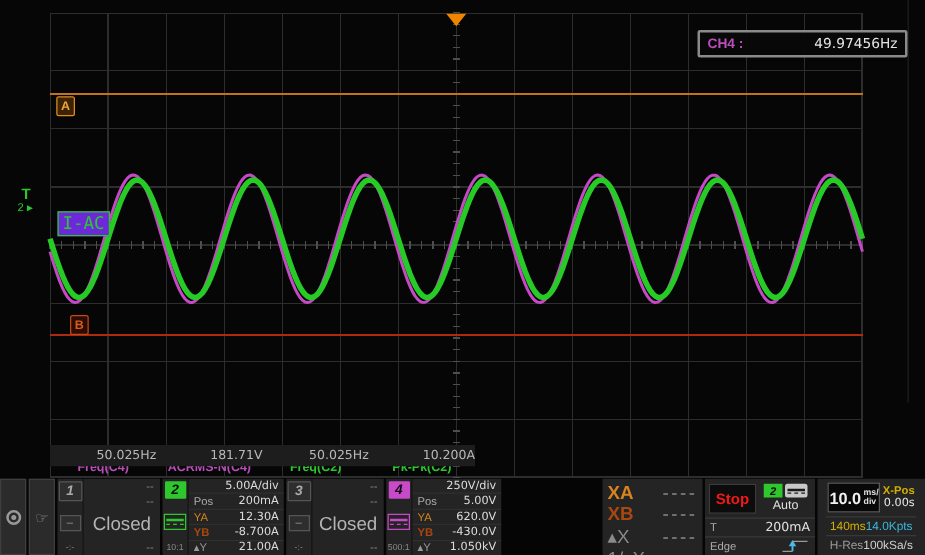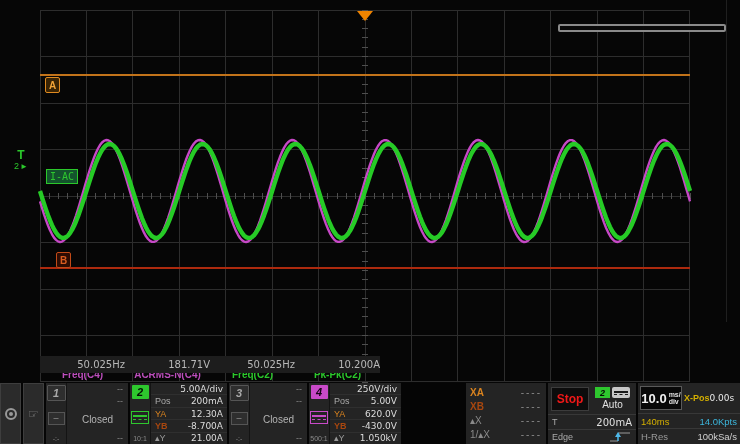--- a/index.html
+++ b/index.html
@@ -24,21 +24,21 @@
   .cur-a{left:45px;background:#3a2404;border:1px solid #e08a20;color:#f2a438;}
   .cur-b{left:56px;background:#2d0c03;border:1px solid #c24a18;color:#d85c20;}
 
   
   .tmark{position:absolute;left:14px;top:150px;color:#2bc82b;display:flex;flex-direction:column;
          align-items:center;line-height:11px;z-index:4;}
   .tmark .t{font-weight:bold;font-size:12px;}
   .tmark .tc{font-size:9px;display:flex;align-items:center;}
   .tmark .arr{font-size:8px;margin-left:1px;}
   .srcbox{position:absolute;left:46px;top:169px;border:1px solid #2bc82b;color:#2ec72e;
-          font-size:10px;padding:1px 3px;background:#14532d;z-index:4;
+          font-size:14px;padding:1px 3px;background:#6d28d9;z-index:4;
           font-family:"DejaVu Sans Mono",monospace;}
 
   
   .meas-labels{position:absolute;left:40px;top:333px;width:340px;display:flex;z-index:4;margin-top:36px;}
   .meas-labels .cell{flex:1;text-align:center;font-size:10px;font-weight:bold;}
   .mc4{color:#bb4ebb;} .mc2{color:#2bc82b;}
   .meas-values{position:absolute;left:40px;top:356px;width:340px;display:flex;
                background:#1d1d1d;padding:3px 0;z-index:4;}
   .meas-values .cell{flex:1;text-align:right;font-size:10px;color:#b8b8b8;
                      font-family:"DejaVu Sans",sans-serif;}
@@ -83,24 +83,24 @@
   .crow{display:flex;justify-content:space-between;align-items:center;padding:0 4px;
         height:12px;border-bottom:1px solid #2f2f2f;}
   .crow:last-child{border-bottom:none;}
   .crow .v{color:#dcdcdc;font-family:"DejaVu Sans",sans-serif;}
   .scale-row{justify-content:flex-end;color:#dcdcdc;font-family:"DejaVu Sans",sans-serif;}
   .lpos{color:#aaa;} .lya{color:#d9831f;font-weight:normal;text-align:center;} .lyb{color:#a8470f;font-weight:bold;}
   .ldy{color:#999;}
   .dashrow{height:12px;display:flex;justify-content:flex-end;align-items:center;
            padding:0 5px;color:#888;}
   .closedtext{flex:1;display:flex;align-items:center;justify-content:center;
-              color:#b4b4b4;font-size:10px;}
+              color:#b4b4b4;font-size:15px;}
 
   .xpanel{width:80px;display:flex;flex-direction:column;padding:3px 4px;box-sizing:border-box;}
-  .xrow{flex:1;display:flex;justify-content:space-between;align-items:center;font-size:10px;}
+  .xrow{flex:1;display:flex;justify-content:space-between;align-items:center;font-size:15px;}
   .xa{color:#d9831f;font-weight:bold;} .xbl{color:#a8470f;font-weight:bold;} .xd{color:#8a8a8a;}
   .xrow .v{color:#8a8a8a;letter-spacing:2px;}
 
   .trigpanel{width:88px;display:flex;flex-direction:column;}
   .trig-top{height:31px;display:flex;align-items:center;gap:3px;padding:2px 3px;box-sizing:border-box;}
   .stopbox{width:38px;height:24px;background:#0c0c0c;border:1px solid #3c3c3c;color:#f01818;
            font-weight:bold;font-size:12px;display:flex;align-items:center;justify-content:center;
            box-sizing:border-box;}
   .trig-right{flex:1;display:flex;flex-direction:column;align-items:center;gap:1px;}
   .trig-badges{display:flex;gap:2px;align-items:center;}
@@ -108,28 +108,28 @@
              font-style:italic;display:flex;align-items:center;justify-content:center;}
   .dcwhite{width:18px;height:11px;background:#c8c8c8;border-radius:2px;display:flex;
            flex-direction:column;justify-content:center;gap:1px;padding:0 2px;box-sizing:border-box;}
   .dcwhite i{display:block;border-top:2px solid #1a1a1a;}
   .dcwhite i.d{border-top-style:dashed;border-top-width:1px;}
   .automode{color:#e0e0e0;font-size:10px;line-height:11px;}
   .trig-row{height:15px;border-top:1px solid #383838;display:flex;justify-content:space-between;
             align-items:center;padding:0 4px;font-size:9px;color:#aaa;box-sizing:border-box;}
   .trig-row .v{color:#e0e0e0;font-size:10px;font-family:"DejaVu Sans",sans-serif;}
 
-  .timepanel{width:102px;display:flex;flex-direction:column;}
+  .timepanel{width:86px;display:flex;flex-direction:column;align-items:center;}
   .time-top{height:30px;display:flex;align-items:center;gap:2px;padding:2px;box-sizing:border-box;}
   .scalebox{width:42px;height:24px;background:#080808;border:1px solid #5a5a5a;display:flex;
             align-items:center;justify-content:center;gap:2px;box-sizing:border-box;}
   .scalebig{color:#f0f0f0;font-weight:bold;font-size:13px;}
   .scaleunit{display:flex;flex-direction:column;font-size:7px;line-height:7px;color:#e0e0e0;
              font-weight:bold;}
-  .xpos{flex:1;display:flex;flex-direction:row;align-items:flex-end;font-size:9px;line-height:11px;}
+  .xpos{flex:1;display:flex;flex-direction:column;align-items:flex-end;font-size:9px;line-height:11px;}
   .xpos .l{color:#d4af00;font-weight:bold;}
   .xpos .v{color:#e8e8e8;font-family:"DejaVu Sans",sans-serif;}
   .time-row{height:15px;border-top:1px solid #383838;display:flex;justify-content:space-between;
             align-items:center;padding:0 3px;font-size:9.5px;box-sizing:border-box;}
   .yel{color:#d4af00;} .cyn{color:#3cb6dc;} .gry{color:#9a9a9a;} .wht{color:#d0d0d0;}
 </style>
 </head>
 <body>
 
 <div class="screen">
@@ -273,20 +273,24 @@
           <line x1="40" y1="75" x2="690" y2="75" stroke="#c2731a" stroke-width="1.6"></line>
           <line x1="40" y1="268" x2="690" y2="268" stroke="#ad2a0e" stroke-width="1.6"></line>
         </g>
         <path d="M40 201.3 L42 207.9 L44 214.3 L46 220.2 L48 225.5 L50 230.3 L52 234.3 L54 237.6 L56 239.9 L58 241.4 L60 242.0 L62 241.6 L64 240.3 L66 238.1 L68 235.1 L70 231.2 L72 226.6 L74 221.4 L76 215.6 L78 209.3 L80 202.7 L82 195.9 L84 189.0 L86 182.2 L88 175.5 L90 169.1 L92 163.1 L94 157.6 L96 152.7 L98 148.5 L100 145.1 L102 142.5 L104 140.8 L106 140.0 L108 140.2 L110 141.3 L112 143.3 L114 146.2 L116 149.9 L118 154.3 L120 159.4 L122 165.1 L124 171.3 L126 177.8 L128 184.6 L130 191.5 L132 198.4 L134 205.1 L136 211.6 L138 217.7 L140 223.3 L142 228.3 L144 232.7 L146 236.3 L148 239.0 L150 240.9 L152 241.9 L154 241.9 L156 241.0 L158 239.2 L160 236.5 L162 233.0 L164 228.7 L166 223.7 L168 218.1 L170 212.0 L172 205.6 L174 198.9 L176 192.0 L178 185.1 L180 178.3 L182 171.8 L184 165.6 L186 159.8 L188 154.7 L190 150.2 L192 146.4 L194 143.5 L196 141.4 L198 140.3 L200 140.0 L202 140.7 L204 142.3 L206 144.9 L208 148.2 L210 152.3 L212 157.2 L214 162.6 L216 168.6 L218 175.0 L220 181.7 L222 188.5 L224 195.4 L226 202.2 L228 208.9 L230 215.1 L232 221.0 L234 226.3 L236 230.9 L238 234.8 L240 238.0 L242 240.2 L244 241.6 L246 242.0 L248 241.5 L250 240.1 L252 237.8 L254 234.6 L256 230.6 L258 225.9 L260 220.6 L262 214.7 L264 208.4 L266 201.8 L268 194.9 L270 188.0 L272 181.2 L274 174.5 L276 168.2 L278 162.2 L280 156.8 L282 152.0 L284 147.9 L286 144.6 L288 142.2 L290 140.6 L292 140.0 L294 140.3 L296 141.5 L298 143.7 L300 146.7 L302 150.5 L304 155.0 L306 160.2 L308 166.0 L310 172.2 L312 178.8 L314 185.6 L316 192.5 L318 199.3 L320 206.1 L322 212.5 L324 218.5 L326 224.1 L328 229.0 L330 233.3 L332 236.7 L334 239.3 L336 241.1 L338 241.9 L340 241.8 L342 240.8 L344 238.9 L346 236.0 L348 232.4 L350 228.0 L352 222.9 L354 217.3 L356 211.1 L358 204.6 L360 197.9 L362 191.0 L364 184.1 L366 177.4 L368 170.9 L370 164.7 L372 159.1 L374 154.0 L376 149.6 L378 146.0 L380 143.1 L382 141.2 L384 140.2 L386 140.1 L388 140.9 L390 142.7 L392 145.3 L394 148.7 L396 153.0 L398 157.9 L400 163.5 L402 169.5 L404 175.9 L406 182.7 L408 189.5 L410 196.4 L412 203.2 L414 209.8 L416 216.0 L418 221.8 L420 227.0 L422 231.5 L424 235.3 L426 238.3 L428 240.5 L430 241.7 L432 242.0 L434 241.4 L436 239.8 L438 237.4 L440 234.1 L442 230.0 L444 225.2 L446 219.8 L448 213.8 L450 207.5 L452 200.8 L454 194.0 L456 187.1 L458 180.2 L460 173.6 L462 167.3 L464 161.4 L466 156.1 L468 151.4 L470 147.4 L472 144.2 L474 141.9 L476 140.5 L478 140.0 L480 140.4 L482 141.8 L484 144.0 L486 147.2 L488 151.1 L490 155.7 L492 161.0 L494 166.9 L496 173.1 L498 179.8 L500 186.6 L502 193.5 L504 200.3 L506 207.0 L508 213.4 L510 219.4 L512 224.8 L514 229.7 L516 233.8 L518 237.1 L520 239.7 L522 241.3 L524 242.0 L526 241.7 L528 240.6 L530 238.5 L532 235.6 L534 231.8 L536 227.3 L538 222.2 L540 216.4 L542 210.2 L544 203.7 L546 196.9 L548 190.0 L550 183.1 L552 176.4 L554 170.0 L556 163.9 L558 158.3 L560 153.3 L562 149.0 L564 145.5 L566 142.8 L568 141.0 L570 140.1 L572 140.1 L574 141.1 L576 143.0 L578 145.7 L580 149.3 L582 153.7 L584 158.7 L586 164.3 L588 170.4 L590 176.9 L592 183.6 L594 190.5 L596 197.4 L598 204.2 L600 210.7 L602 216.9 L604 222.6 L606 227.7 L608 232.1 L610 235.8 L612 238.7 L614 240.7 L616 241.8 L618 242.0 L620 241.2 L622 239.5 L624 236.9 L626 233.5 L628 229.3 L630 224.4 L632 218.9 L634 212.9 L636 206.5 L638 199.8 L640 193.0 L642 186.1 L644 179.3 L646 172.7 L648 166.4 L650 160.6 L652 155.4 L654 150.8 L656 146.9 L658 143.9 L660 141.7 L662 140.4 L664 140.0 L666 140.6 L668 142.1 L670 144.4 L672 147.7 L674 151.7 L676 156.5 L678 161.8 L680 167.7 L682 174.1 L684 180.7 L686 187.6 L688 194.5 L690 201.3 " fill="none" stroke="#c648c6" stroke-width="2.4" stroke-linejoin="round"></path>
         <path d="M40 191.0 L42 197.3 L44 203.6 L46 209.6 L48 215.2 L50 220.4 L52 225.1 L54 229.2 L56 232.5 L58 235.1 L60 236.9 L62 237.8 L64 237.9 L66 237.2 L68 235.6 L70 233.1 L72 229.9 L74 226.0 L76 221.5 L78 216.4 L80 210.8 L82 204.9 L84 198.7 L86 192.4 L88 186.0 L90 179.8 L92 173.7 L94 168.0 L96 162.6 L98 157.8 L100 153.7 L102 150.1 L104 147.4 L106 145.4 L108 144.3 L110 144.0 L112 144.6 L114 146.0 L116 148.3 L118 151.3 L120 155.1 L122 159.5 L124 164.5 L126 170.0 L128 175.8 L130 182.0 L132 188.3 L134 194.6 L136 200.9 L138 207.0 L140 212.8 L142 218.3 L144 223.2 L146 227.5 L148 231.2 L150 234.1 L152 236.2 L154 237.5 L156 238.0 L158 237.6 L160 236.3 L162 234.3 L164 231.4 L166 227.8 L168 223.5 L170 218.6 L172 213.2 L174 207.5 L176 201.4 L178 195.1 L180 188.7 L182 182.4 L184 176.3 L186 170.4 L188 164.9 L190 159.8 L192 155.4 L194 151.6 L196 148.5 L198 146.2 L200 144.7 L202 144.0 L204 144.2 L206 145.3 L208 147.2 L210 149.9 L212 153.4 L214 157.5 L216 162.3 L218 167.6 L220 173.3 L222 179.3 L224 185.6 L226 191.9 L228 198.2 L230 204.4 L232 210.4 L234 216.0 L236 221.1 L238 225.7 L240 229.7 L242 232.9 L244 235.4 L246 237.1 L248 237.9 L250 237.9 L252 237.0 L254 235.3 L256 232.7 L258 229.4 L260 225.4 L262 220.8 L264 215.6 L266 210.0 L268 204.0 L270 197.8 L272 191.5 L274 185.1 L276 178.9 L278 172.9 L280 167.2 L282 161.9 L284 157.2 L286 153.1 L288 149.7 L290 147.1 L292 145.2 L294 144.2 L296 144.0 L298 144.7 L300 146.3 L302 148.7 L304 151.8 L306 155.7 L308 160.2 L310 165.2 L312 170.8 L314 176.7 L316 182.9 L318 189.2 L320 195.5 L322 201.8 L324 207.9 L326 213.6 L328 219.0 L330 223.8 L332 228.1 L334 231.6 L336 234.4 L338 236.5 L340 237.7 L342 238.0 L344 237.5 L346 236.1 L348 233.9 L350 230.9 L352 227.2 L354 222.8 L356 217.9 L358 212.4 L360 206.6 L362 200.5 L364 194.2 L366 187.8 L368 181.5 L370 175.4 L372 169.6 L374 164.1 L376 159.2 L378 154.8 L380 151.1 L382 148.1 L384 145.9 L386 144.5 L388 144.0 L390 144.3 L392 145.5 L394 147.6 L396 150.4 L398 153.9 L400 158.2 L402 163.0 L404 168.4 L406 174.1 L408 180.2 L410 186.5 L412 192.8 L414 199.1 L416 205.3 L418 211.2 L420 216.8 L422 221.8 L424 226.3 L426 230.2 L428 233.3 L430 235.7 L432 237.3 L434 238.0 L436 237.8 L438 236.8 L440 234.9 L442 232.3 L444 228.9 L446 224.8 L448 220.1 L450 214.8 L452 209.1 L454 203.1 L456 196.9 L458 190.5 L460 184.2 L462 178.0 L464 172.0 L466 166.4 L468 161.2 L470 156.6 L472 152.6 L474 149.3 L476 146.7 L478 145.0 L480 144.1 L482 144.1 L484 144.9 L486 146.6 L488 149.1 L490 152.3 L492 156.3 L494 160.9 L496 166.0 L498 171.6 L500 177.6 L502 183.8 L504 190.1 L506 196.4 L508 202.7 L510 208.7 L512 214.4 L514 219.7 L516 224.5 L518 228.6 L520 232.1 L522 234.8 L524 236.7 L526 237.8 L528 238.0 L530 237.3 L532 235.8 L534 233.5 L536 230.4 L538 226.6 L540 222.2 L542 217.1 L544 211.6 L546 205.7 L548 199.6 L550 193.3 L552 186.9 L554 180.6 L556 174.5 L558 168.8 L560 163.4 L562 158.5 L564 154.2 L566 150.6 L568 147.7 L570 145.7 L572 144.4 L574 144.0 L576 144.5 L578 145.8 L580 147.9 L582 150.8 L584 154.5 L586 158.8 L588 163.7 L590 169.2 L592 175.0 L594 181.1 L596 187.4 L598 193.7 L600 200.0 L602 206.2 L604 212.0 L606 217.5 L608 222.5 L610 226.9 L612 230.7 L614 233.7 L616 236.0 L618 237.4 L620 238.0 L622 237.7 L624 236.6 L626 234.6 L628 231.9 L630 228.3 L632 224.2 L634 219.4 L636 214.0 L638 208.3 L640 202.2 L642 196.0 L644 189.6 L646 183.3 L648 177.1 L650 171.2 L652 165.6 L654 160.5 L656 156.0 L658 152.1 L660 148.9 L662 146.4 L664 144.8 L666 144.1 L668 144.2 L670 145.1 L672 146.9 L674 149.5 L676 152.8 L678 156.9 L680 161.6 L682 166.8 L684 172.4 L686 178.4 L688 184.7 L690 191.0 " fill="none" stroke="#26cb26" stroke-width="4.4" stroke-linejoin="round"></path>
         <polygon points="357,11 373,11 365,21" fill="#f08400"></polygon>
       </svg>
     <div class="right-sep"></div>
 
     <div class="freq-box">
+      <div class="freq-row">
+        <span class="lab f4">CH4 :</span>
+        <span class="val">49.97456Hz</span>
+      </div>
     </div>
 
     <div class="cursor-badge cur-a" style="top: 77px;">A</div>
     <div class="cursor-badge cur-b" style="top: 252px;">B</div>
 
     <div class="tmark">
       <span class="t">T</span>
       <span class="tc">
         <span>2</span>
           <span class="arr">►</span>

